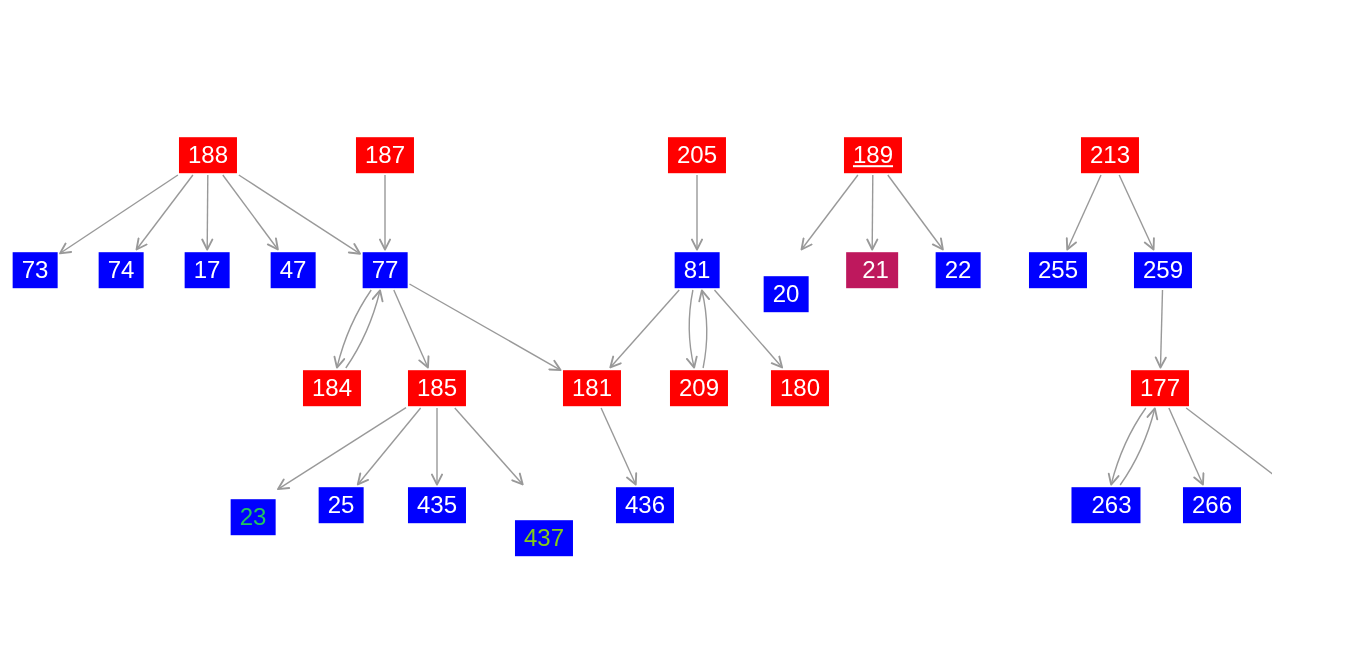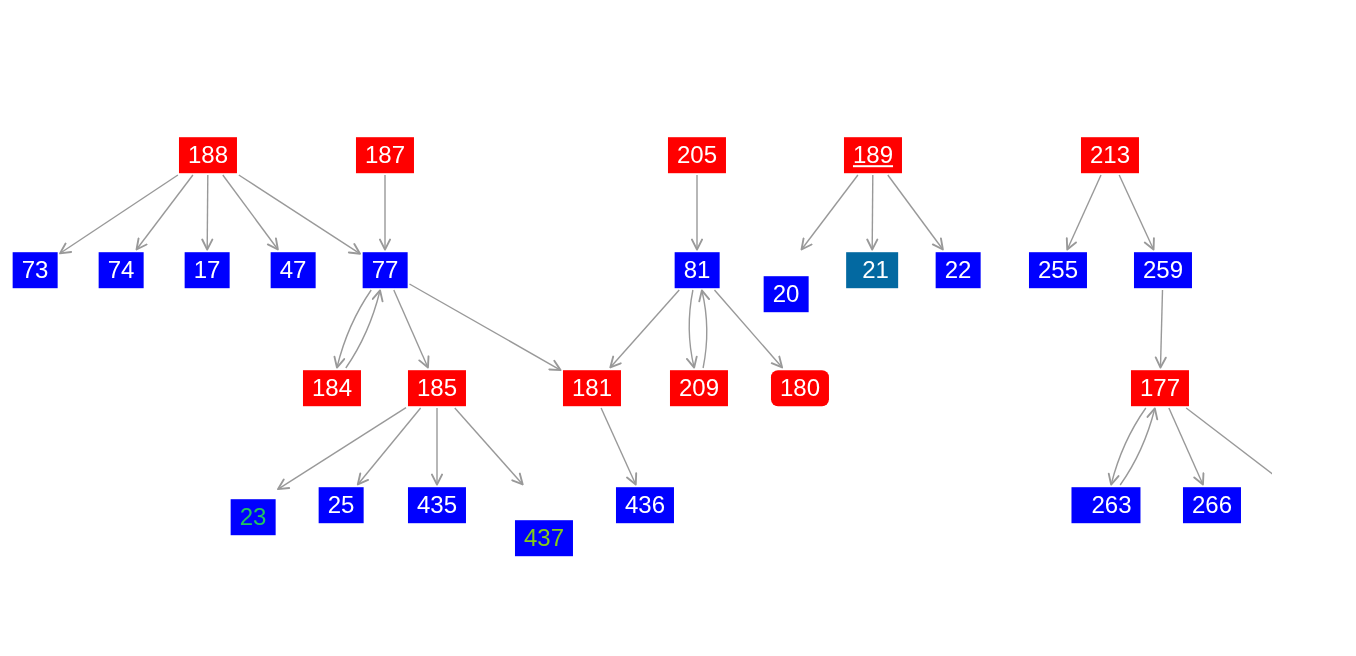--- a/index.html
+++ b/index.html
@@ -85,29 +85,29 @@
     <div class="node" style="background: rgb(255, 0, 0); color: rgb(255, 255, 255); left: 697px; top: 155px;">205</div>
     <div class="node" style="background: rgb(255, 0, 0); color: rgb(255, 255, 255); left: 873px; top: 155px; text-decoration: underline;">189</div>
     <div class="node" style="background: rgb(255, 0, 0); color: rgb(255, 255, 255); left: 1110px; top: 155px;">213</div>
     <div class="node" style="background: rgb(0, 0, 255); color: rgb(255, 255, 255); left: 35px; top: 270px;">73</div>
     <div class="node" style="background: rgb(0, 0, 255); color: rgb(255, 255, 255); left: 121px; top: 270px;">74</div>
     <div class="node" style="background: rgb(0, 0, 255); color: rgb(255, 255, 255); left: 207px; top: 270px;">17</div>
     <div class="node" style="background: rgb(0, 0, 255); color: rgb(255, 255, 255); left: 293px; top: 270px;">47</div>
     <div class="node" style="background: rgb(0, 0, 255); color: rgb(255, 255, 255); left: 385px; top: 270px;">77</div>
     <div class="node" style="background: rgb(0, 0, 255); color: rgb(255, 255, 255); left: 697px; top: 270px;">81</div>
     <div class="node" style="background: rgb(0, 0, 255); color: rgb(255, 255, 255); left: 786px; top: 270px; margin-top: 24px;">20</div>
-    <div class="node" style="background: #0369a1; color: rgb(255, 255, 255); left: 872px; top: 270px; padding-left: 16px;">21</div>
+    <div class="node" style="background: #be185d; color: rgb(255, 255, 255); left: 872px; top: 270px; padding-left: 16px;">21</div>
     <div class="node" style="background: rgb(0, 0, 255); color: rgb(255, 255, 255); left: 958px; top: 270px;">22</div>
     <div class="node" style="background: rgb(0, 0, 255); color: rgb(255, 255, 255); left: 1058px; top: 270px;">255</div>
     <div class="node" style="background: rgb(0, 0, 255); color: rgb(255, 255, 255); left: 1163px; top: 270px;">259</div>
     <div class="node" style="background: rgb(255, 0, 0); color: rgb(255, 255, 255); left: 332px; top: 388px;">184</div>
     <div class="node" style="background: rgb(255, 0, 0); color: rgb(255, 255, 255); left: 437px; top: 388px;">185</div>
     <div class="node" style="background: rgb(255, 0, 0); color: rgb(255, 255, 255); left: 592px; top: 388px;">181</div>
     <div class="node" style="background: rgb(255, 0, 0); color: rgb(255, 255, 255); left: 699px; top: 388px;">209</div>
-    <div class="node" style="background: rgb(255, 0, 0); color: rgb(255, 255, 255); left: 800px; top: 388px; border-radius: 7px;">180</div>
+    <div class="node" style="background: rgb(255, 0, 0); color: rgb(255, 255, 255); left: 800px; top: 388px;">180</div>
     <div class="node" style="background: rgb(255, 0, 0); color: rgb(255, 255, 255); left: 1160px; top: 388px;">177</div>
     <div class="node" style="background: rgb(0, 0, 255); color: #22c55e; left: 253px; top: 505px; margin-top: 12px;">23</div>
     <div class="node" style="background: rgb(0, 0, 255); color: rgb(255, 255, 255); left: 341px; top: 505px;">25</div>
     <div class="node" style="background: rgb(0, 0, 255); color: rgb(255, 255, 255); left: 437px; top: 505px;">435</div>
     <div class="node" style="background: rgb(0, 0, 255); color: #84cc16; left: 544px; top: 505px; margin-top: 33px;">437</div>
     <div class="node" style="background: rgb(0, 0, 255); color: rgb(255, 255, 255); left: 645px; top: 505px;">436</div>
     <div class="node" style="background: rgb(0, 0, 255); color: rgb(255, 255, 255); left: 1106px; top: 505px; padding-left: 20px;">263</div>
     <div class="node" style="background: rgb(0, 0, 255); color: rgb(255, 255, 255); left: 1212px; top: 505px;">266</div>
     <div class="node" style="background: rgb(0, 0, 255); color: rgb(255, 255, 255); left: 1313px; top: 505px;">267</div>
   </div>

